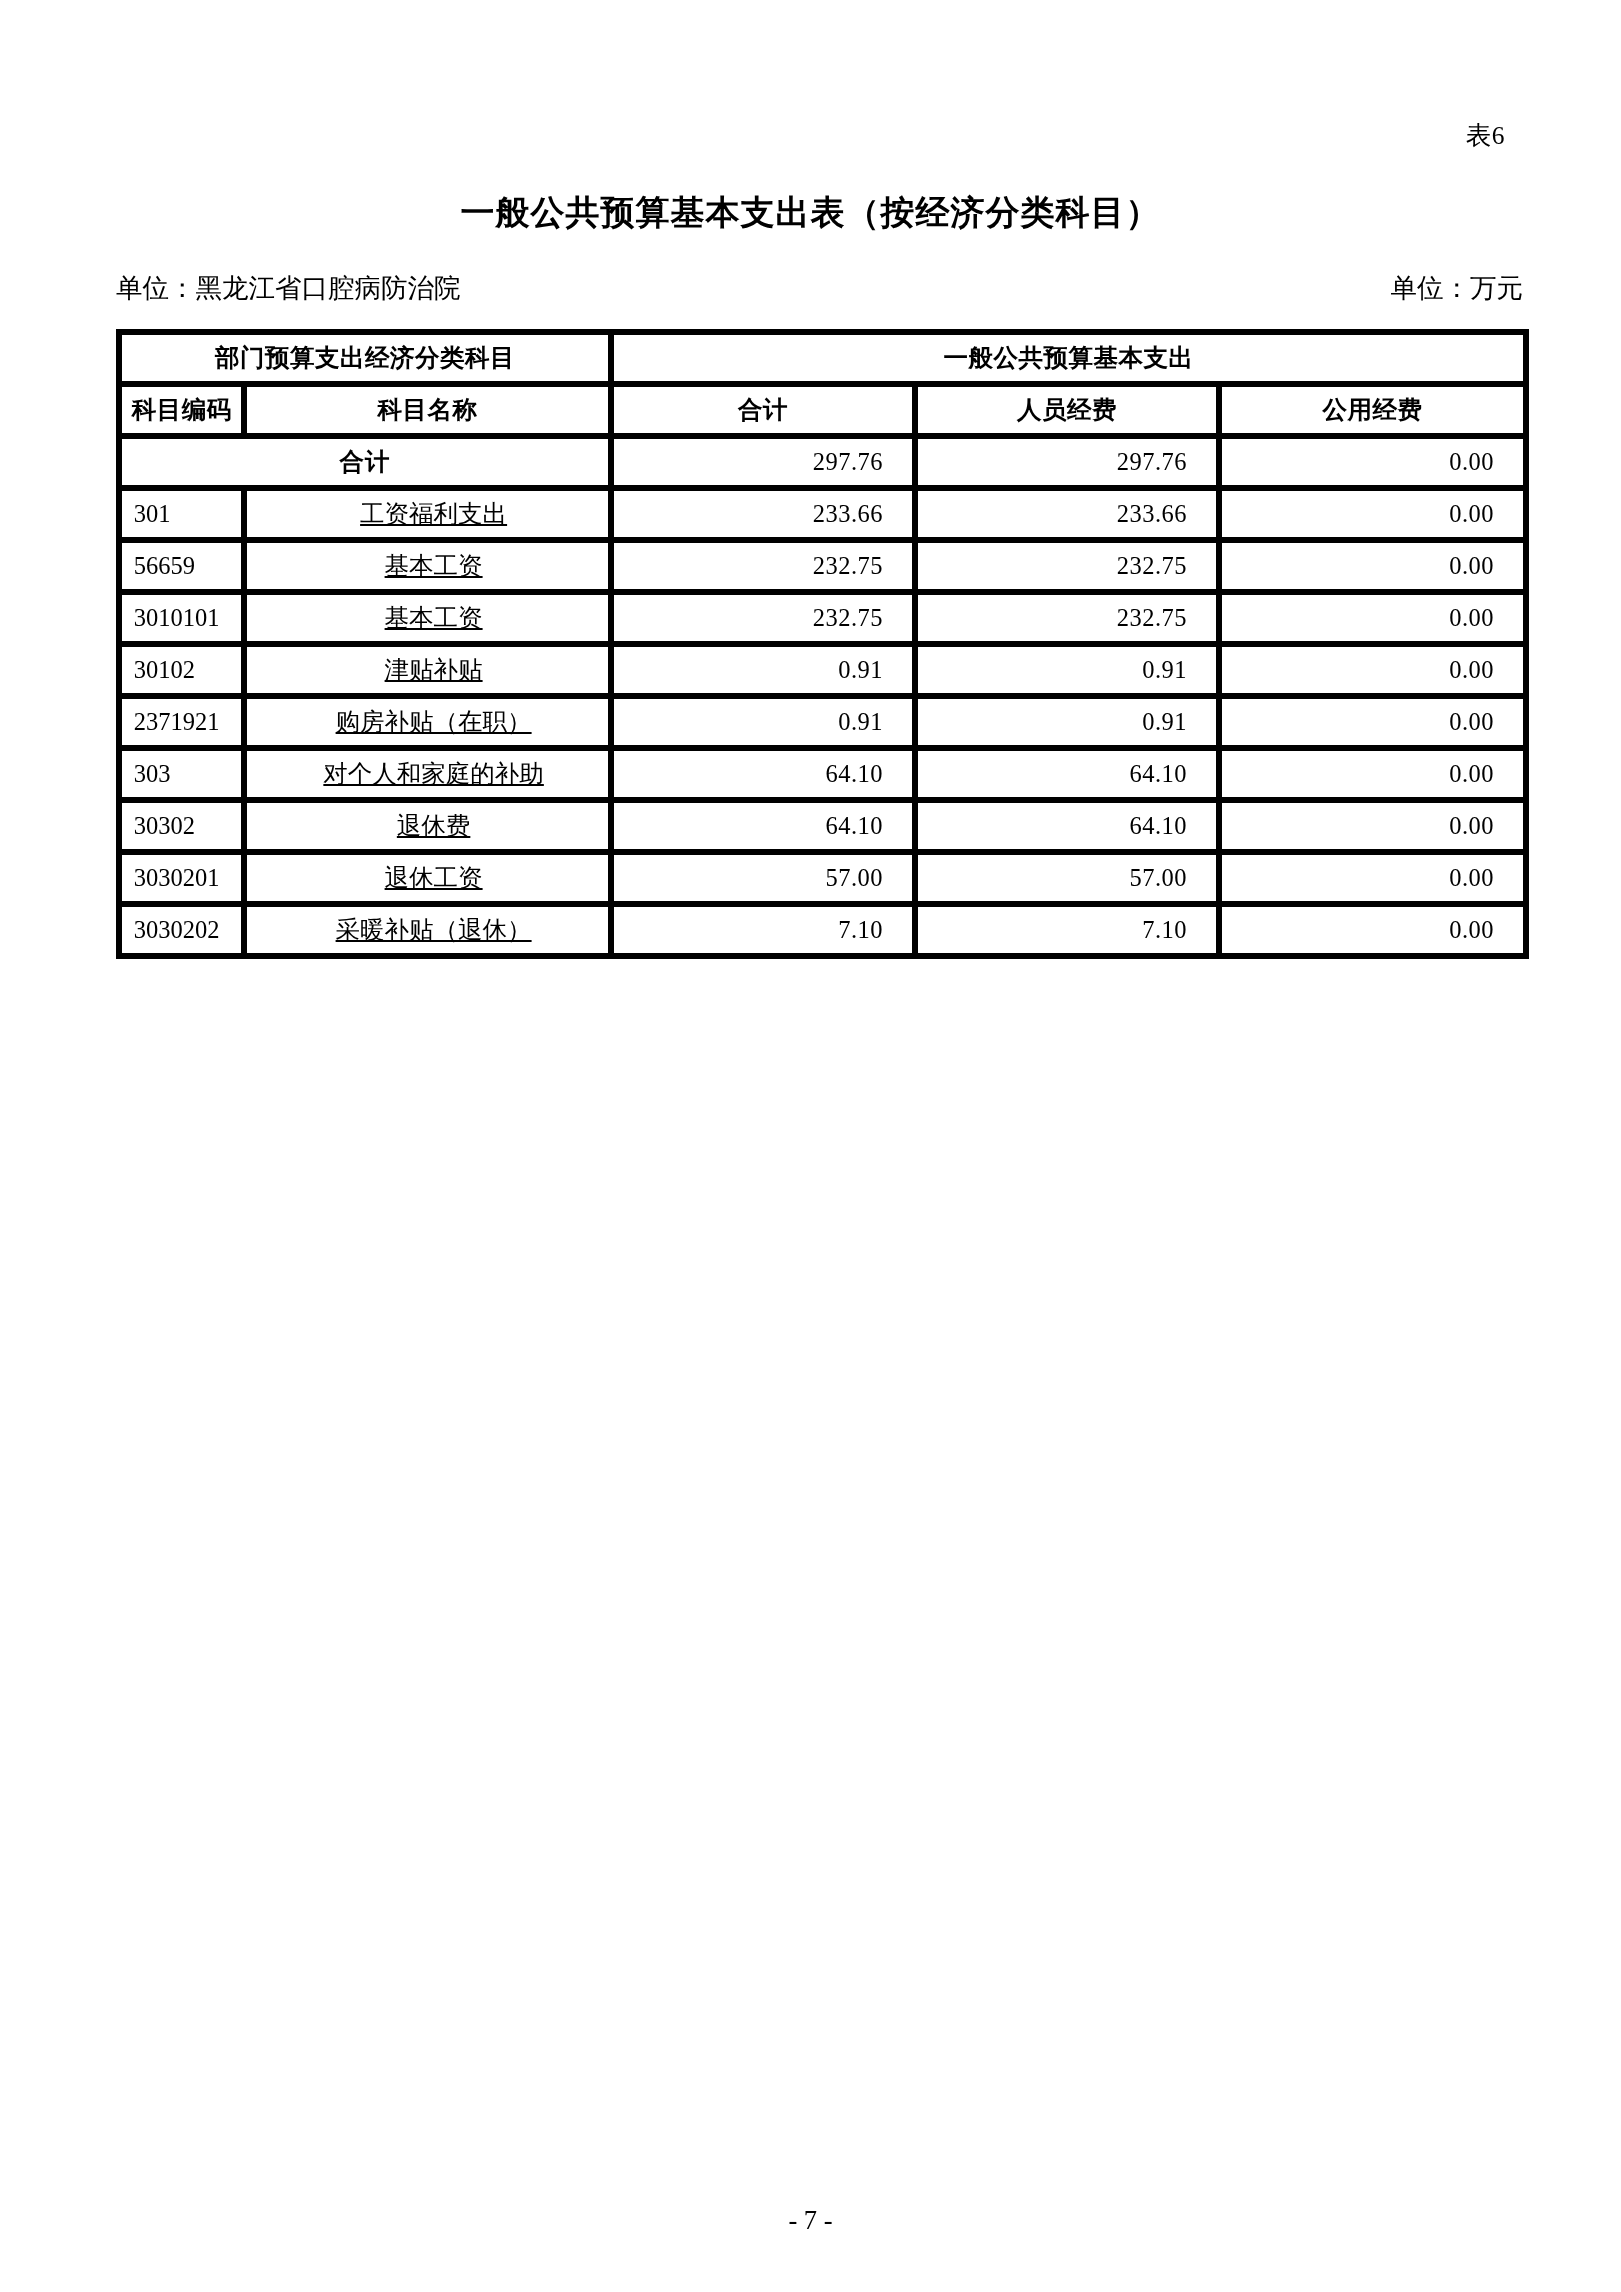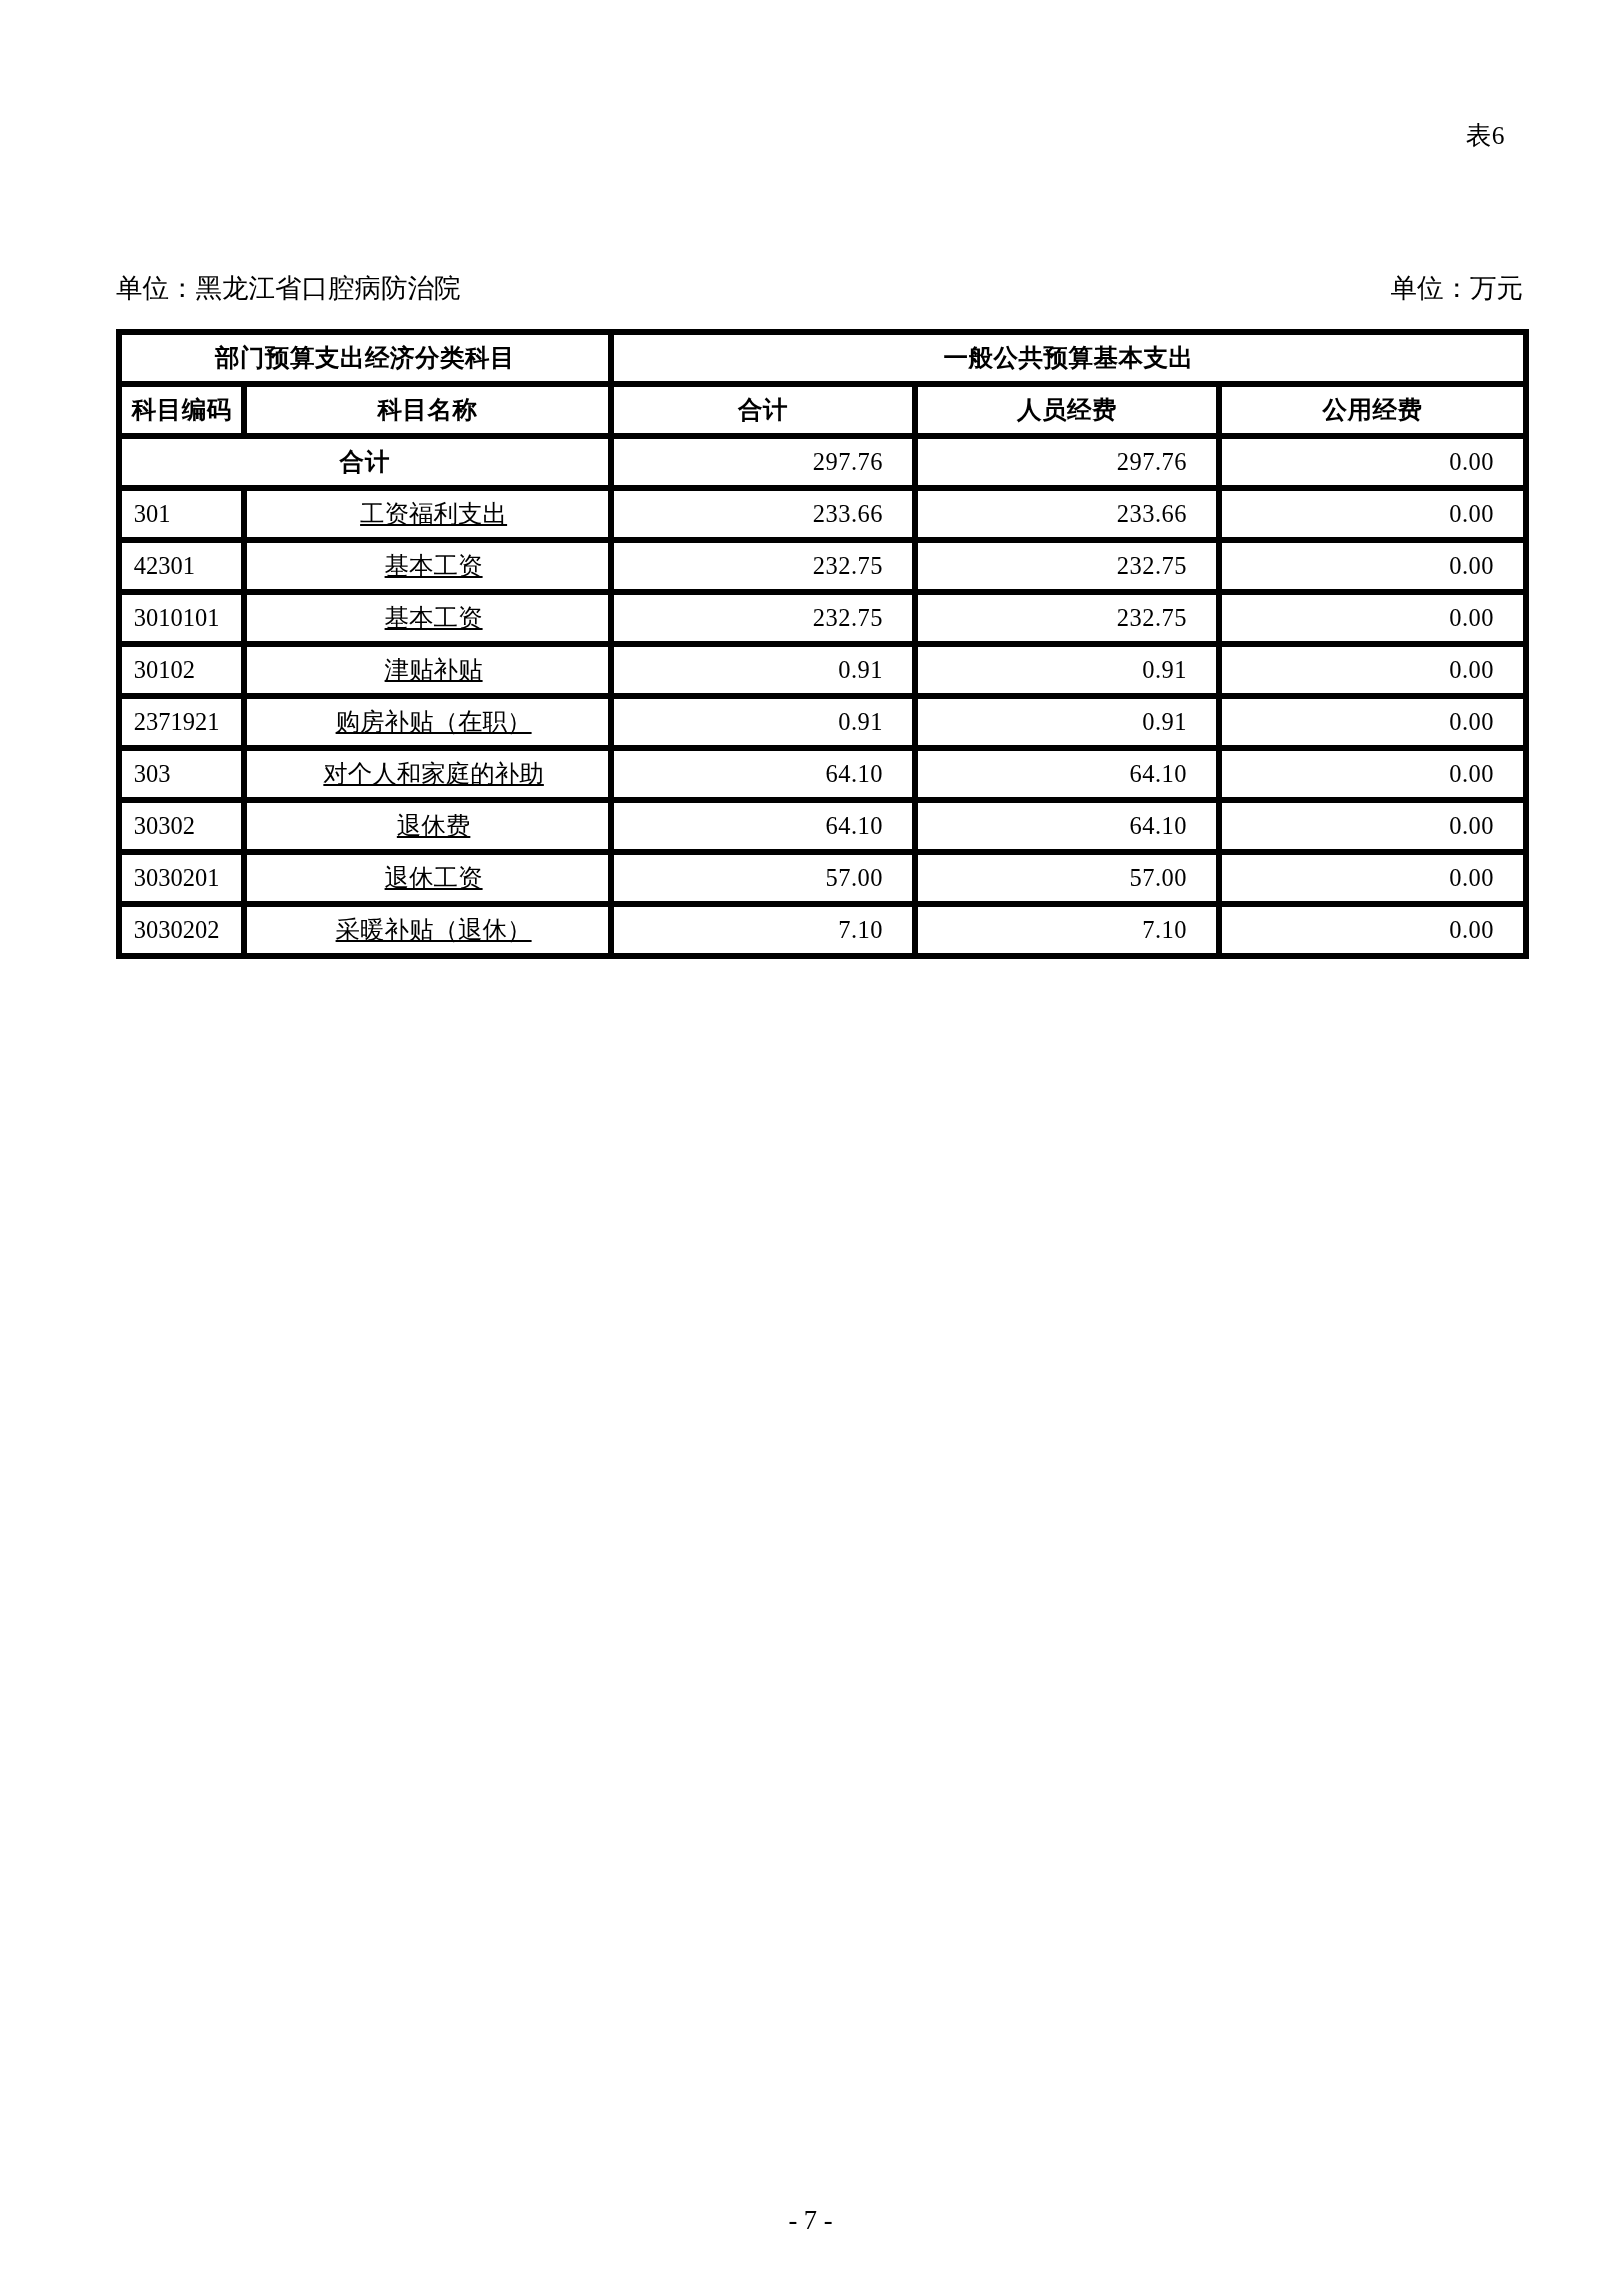--- a/index.html
+++ b/index.html
@@ -118,20 +118,21 @@
     white-space: nowrap;
   }
 </style>
 </head>
 <body>
 
 <div class="page">
 
   <div class="sheet-tag">表6</div>
 
+  <div class="doc-title">一般公共预算基本支出表（按经济分类科目）</div>
 
   <div class="unit-row">
     <span class="unit-left">单位：黑龙江省口腔病防治院</span>
     <span class="unit-right">单位：万元</span>
   </div>
 
   <table class="budget-table">
     <colgroup>
       <col class="col-code">
       <col class="col-name">
@@ -160,21 +161,21 @@
           <td class="cell-num">0.00</td>
         </tr>
         <tr>
           <td class="cell-code">301</td>
           <td class="cell-name">工资福利支出</td>
           <td class="cell-num">233.66</td>
           <td class="cell-num">233.66</td>
           <td class="cell-num">0.00</td>
         </tr>
         <tr>
-          <td class="cell-code">42301</td>
+          <td class="cell-code">56659</td>
           <td class="cell-name">基本工资</td>
           <td class="cell-num">232.75</td>
           <td class="cell-num">232.75</td>
           <td class="cell-num">0.00</td>
         </tr>
         <tr>
           <td class="cell-code">3010101</td>
           <td class="cell-name">基本工资</td>
           <td class="cell-num">232.75</td>
           <td class="cell-num">232.75</td>

